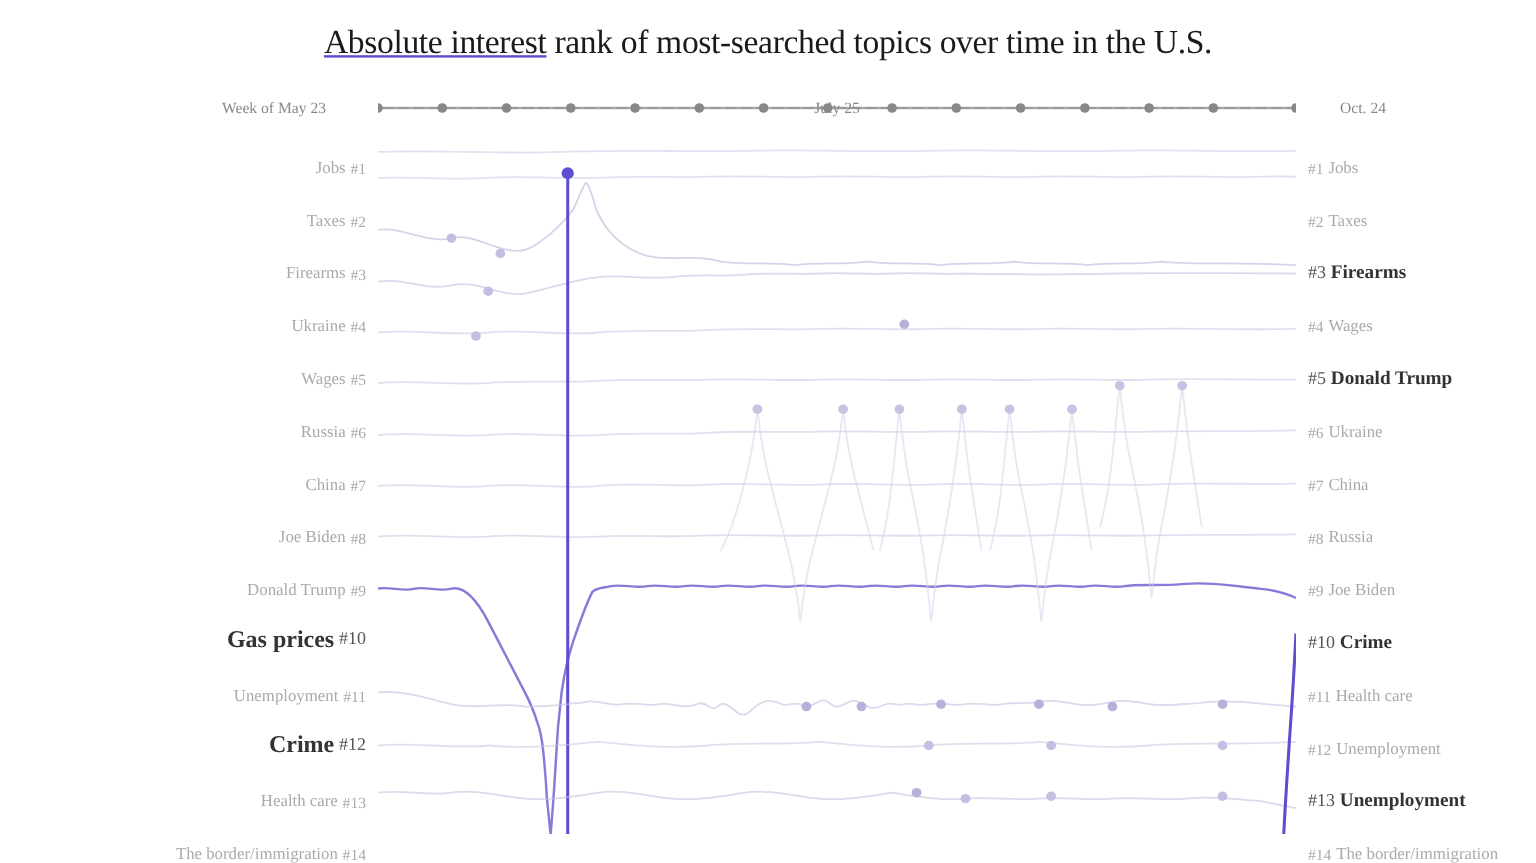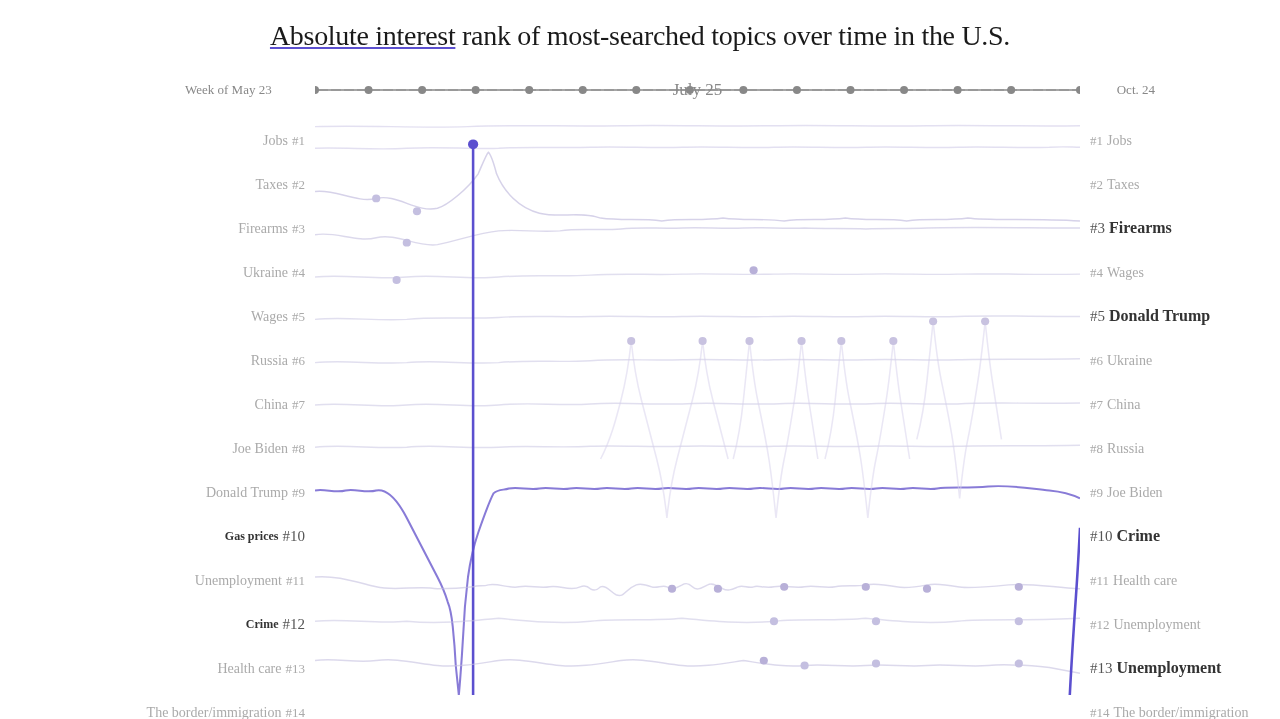--- a/index.html
+++ b/index.html
@@ -62,21 +62,21 @@
       padding-right: 10px;
       font-size: 14px;
       color: #999;
       display: flex;
       align-items: center;
       justify-content: flex-end;
       gap: 4px;
     }
     .label-left .topic { color: #aaa; }
     .label-left .rank { color: #aaa; font-size: 13px; }
-    .label-left.highlighted .topic { color: #333; font-weight: 600; font-size: 12px; }
+    .label-left.highlighted .topic { color: #333; font-weight: 600; font-size: 20px; }
     .label-left.highlighted .rank { color: #555; font-size: 15px; }
     .label-right {
       text-align: left;
       width: 100%;
       padding-left: 10px;
       font-size: 14px;
       color: #999;
       display: flex;
       align-items: center;
       gap: 4px;
@@ -120,21 +120,21 @@
           <circle cx="56%" cy="8" r="4" fill="#888"></circle>
           <circle cx="63%" cy="8" r="4" fill="#888"></circle>
           <circle cx="70%" cy="8" r="4" fill="#888"></circle>
           <circle cx="77%" cy="8" r="4" fill="#888"></circle>
           <circle cx="84%" cy="8" r="4" fill="#888"></circle>
           <circle cx="91%" cy="8" r="4" fill="#888"></circle>
           <circle cx="100%" cy="8" r="4" fill="#888"></circle>
         </svg>
       </div>
       <span style="position:absolute; right:-75px; font-size:13px; color:#888; white-space:nowrap;">Oct. 24</span>
-      <span style="position:absolute; left:50%; transform:translateX(-50%); font-size:17px; color:#888; white-space:nowrap;text-align:right;">July 25</span>
+      <span style="position:absolute; left:50%; transform:translateX(-50%); font-size:13px; color:#888; white-space:nowrap;text-align:right;">July 25</span>
     </div>
 
     <div class="left-labels" id="left-labels">
         <div class="label-row">
           <div class="label-left">
             <span class="topic">Jobs</span>
             <span class="rank">#1</span>
           </div>
         </div>
         <div class="label-row">

